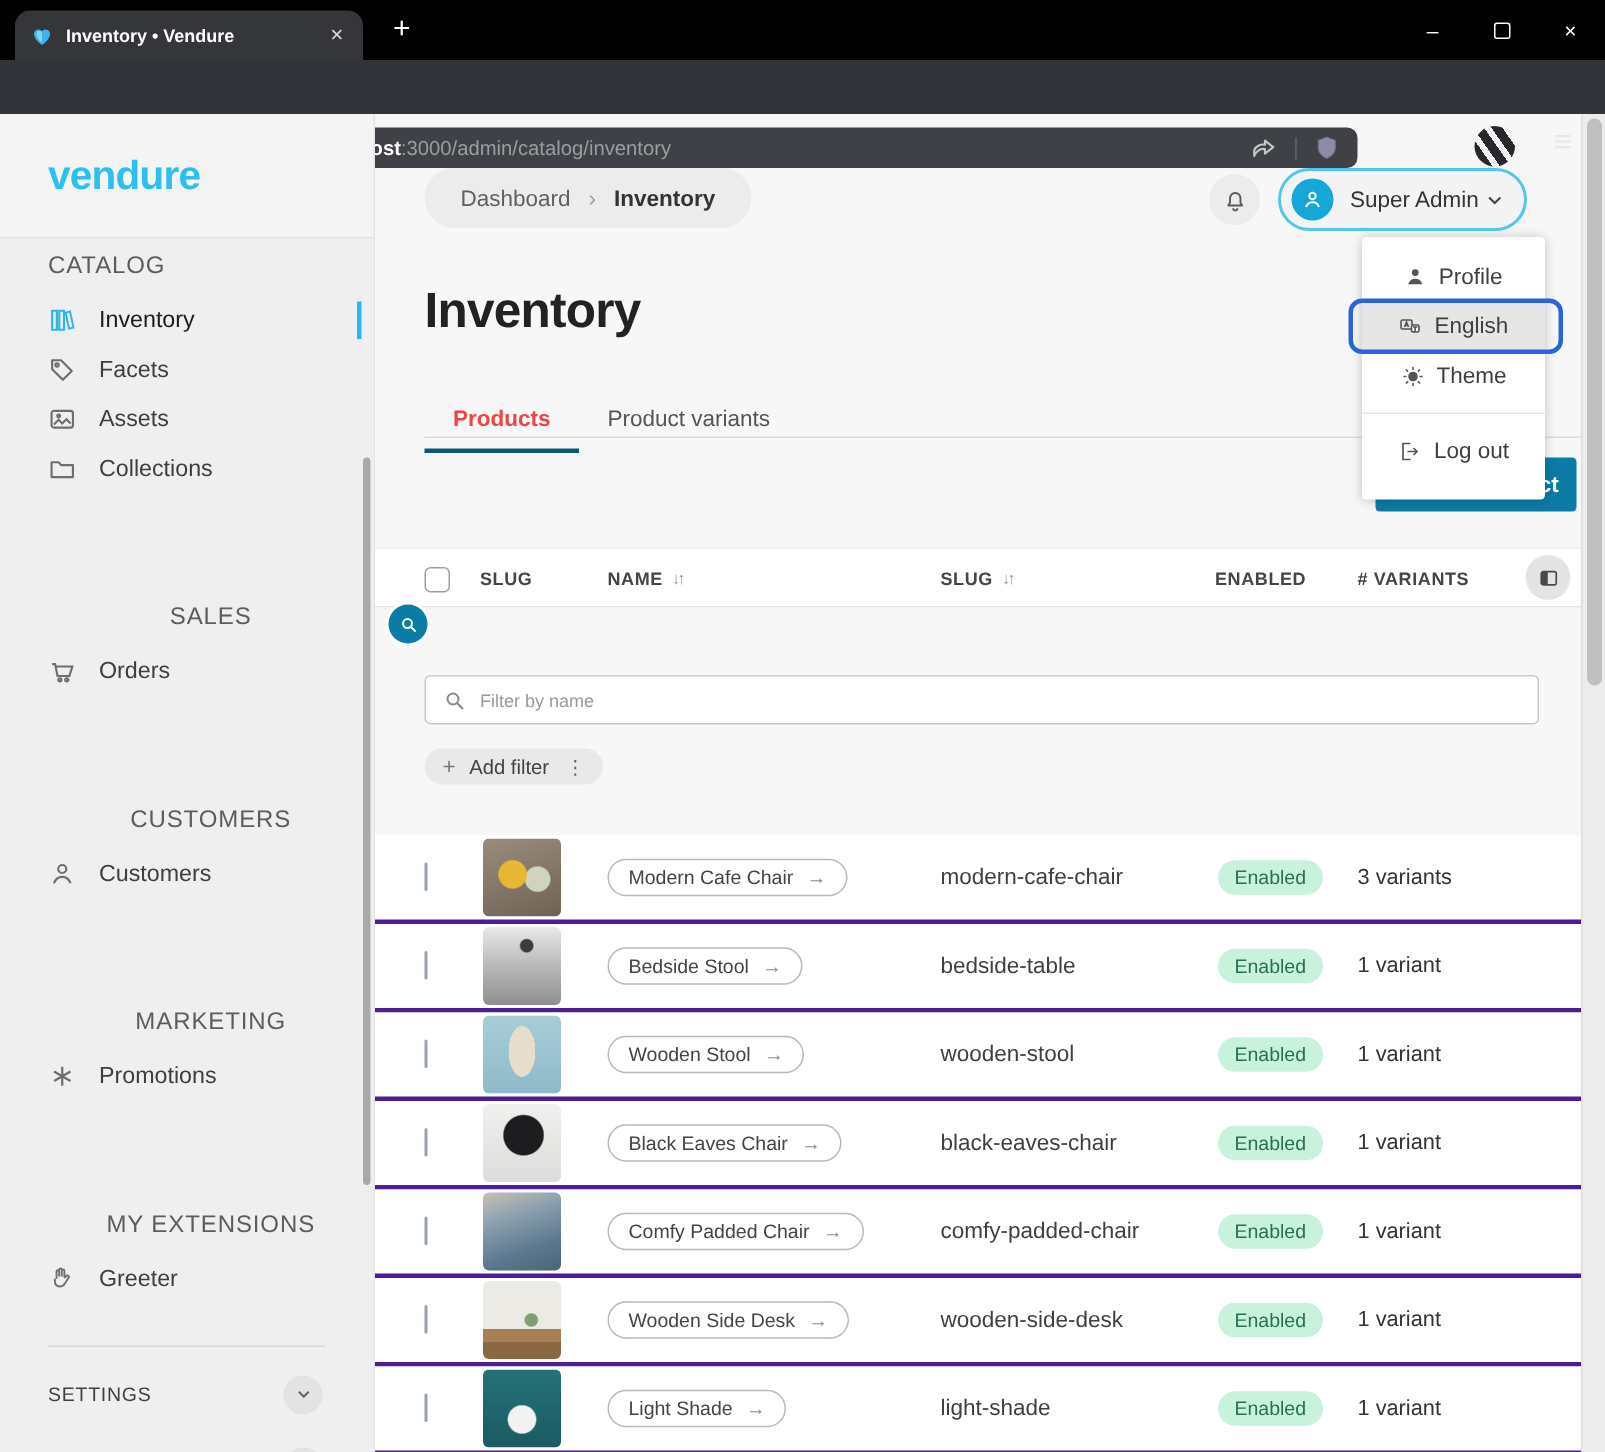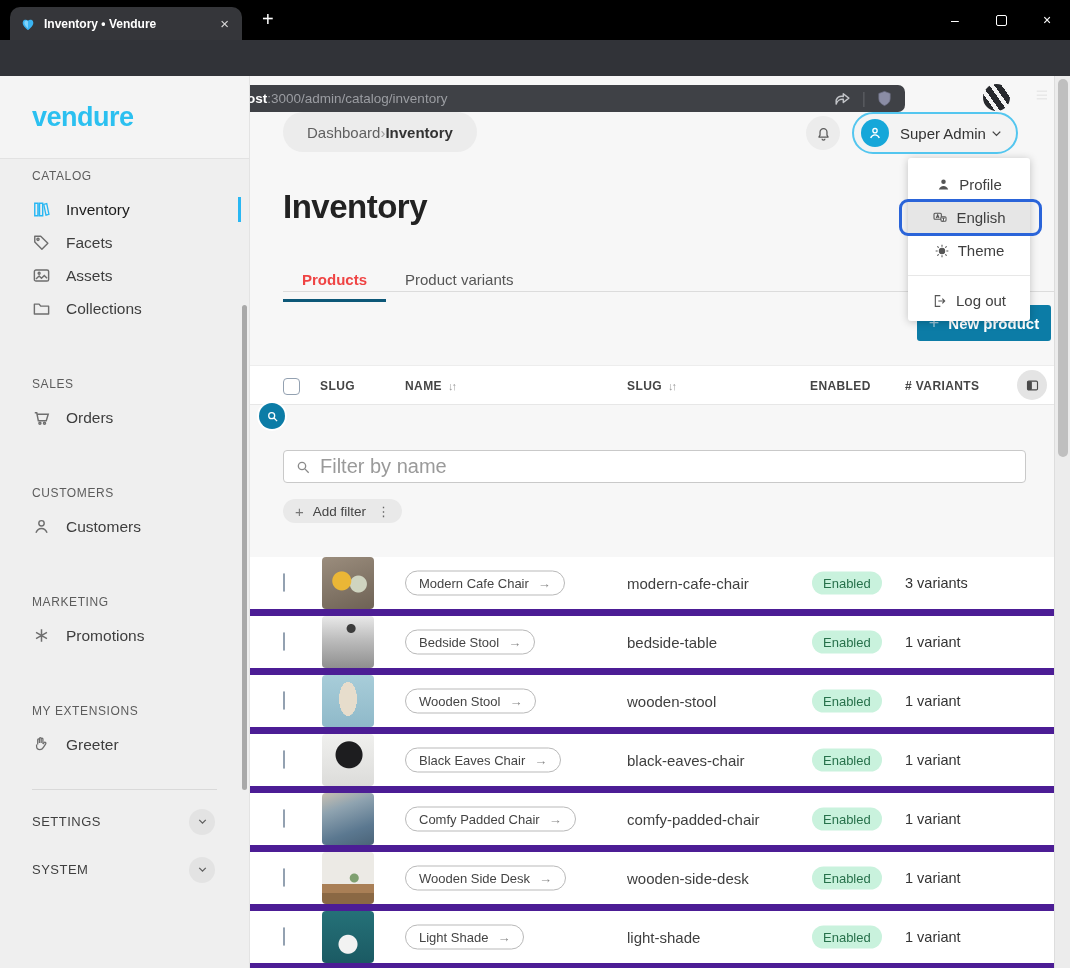--- a/index.html
+++ b/index.html
@@ -29,58 +29,58 @@
   .bar-right { margin-left:auto; display:flex; align-items:center; gap:10px; color:#c2c4c8; }
   .bar-sep { color:#5c5e63; }
   .avatar-stripes { position:absolute; right:60px; top:44px; width:27px; height:27px; border-radius:50%;
       background:repeating-linear-gradient(55deg,#f2f2f2 0 4px,#26282c 4px 10px); }
   .hamburger { position:absolute; right:22px; top:43px; color:#e8e8e8; font-size:21px; font-weight:bold; }
 
   
   .sidebar { position:absolute; left:0; top:76px; width:250px; bottom:0; background:#f4f4f4; border-right:1px solid #e3e3e3; }
   .logo { position:absolute; left:32px; top:26px; font-size:27px; font-weight:bold; color:#2bc0f0; letter-spacing:-0.5px; }
   .nav { position:absolute; left:0; top:82px; right:0; bottom:0; background:#efefef; border-top:1px solid #e2e2e2; padding-top:10px; overflow:hidden; }
-  .sec-label { margin:0 0 10px 32px; font-size:12px; color:#5c5c5c; letter-spacing:.6px; }
-  .sec-label.gap { margin-top:52px; }
+  .sec-label { margin:0 0 10px 32px; font-size:16px; color:#5c5c5c; letter-spacing:.6px; }
+  .sec-label.gap { margin-top:74px;text-align:center; }
   .nav-item { position:relative; height:33px; display:flex; align-items:center; padding-left:32px; gap:15px;
               font-size:15.5px; color:#3e3e3e; cursor:default; }
   .nav-item .ic { color:#6e6e6e; width:19px; height:19px; }
   .nav-item.active { color:#1b1b1b; }
   .nav-item.active .ic { color:#29b7f3; }
   .nav-item.active::after { content:""; position:absolute; right:8px; top:4px; width:3px; height:25px; background:#29b7f3; }
   .nav-divider { margin:28px 32px 0 32px; border-top:1px solid #d9d9d9; }
   .collapse-row { height:33px; margin-top:15px; display:flex; align-items:center; padding:0 34px 0 32px;
                   font-size:13px; color:#3f3f3f; letter-spacing:.5px; }
   .collapse-row:first-of-type { margin-top:30px; }
   .chev-circle { margin-left:auto; width:26px; height:26px; border-radius:50%; background:#e3e3e3;
                  display:flex; align-items:center; justify-content:center; color:#5f5f5f; }
   .side-scroll { position:absolute; right:2px; top:229px; width:5px; height:485px; background:#a9a9a9; border-radius:3px; }
 
   
   .main { position:absolute; left:250px; top:76px; width:804px; bottom:0; }
   .vscroll { position:absolute; right:0; top:76px; width:16px; bottom:0; background:#ececec; border-left:1px solid #dddddd; }
   .vscroll .thumb { margin:3px auto 0; width:10px; height:378px; background:#bfbfbf; border-radius:6px; }
 
   .breadcrumb { position:absolute; left:33px; top:36px; height:40px; background:#ececec; border-radius:20px;
-                display:flex; align-items:center; padding:0 24px; font-size:15px; }
+                display:flex; align-items:center; padding:0 24px; gap:12px; font-size:15px; }
   .bc-a { color:#606060; }
   .bc-sep { color:#9d9d9d; font-size:15px; }
   .bc-b { color:#333; font-weight:bold; }
 
   .bell-btn { position:absolute; left:556px; top:40px; width:34px; height:34px; border-radius:50%; background:#ececec;
               display:flex; align-items:center; justify-content:center; color:#5a5a5a; }
   .user-pill { position:absolute; left:602px; top:36px; width:166px; height:42px; border-radius:22px;
                border:2px solid #53c6ef; background:#f3f3f3; display:flex; align-items:center; padding:0 12px 0 7px; z-index:6; }
   .user-avatar { width:28px; height:28px; border-radius:50%; background:#16a7d9; color:#fff;
                  display:flex; align-items:center; justify-content:center; }
   .user-name { margin-left:11px; font-size:15px; color:#333; }
   .user-chev { margin-left:auto; color:#444; }
 
   .dropdown { position:absolute; left:658px; top:82px; width:122px; background:#fff; border-radius:3px;
-              box-shadow:0 1px 8px rgba(0,0,0,.22); padding:10px 0 4px; z-index:5; }
+              box-shadow:0 1px 8px rgba(0,0,0,.22); padding:10px 0 16px; z-index:5; }
   .dd-item { position:relative; height:33px; display:flex; align-items:center; justify-content:center; gap:8px;
              font-size:15px; color:#3f3f3f; }
   .dd-item .ic { color:#555; }
   .dd-item.highlight { background:#e6e6e6; }
   .focus-ring { position:absolute; left:-9px; top:-2px; width:143px; height:37px; border:3px solid #2a64d9;
                 border-radius:9px; pointer-events:none; }
   .dd-divider { margin:8px 0; border-top:1px solid #e7e7e7; }
   .sun { color:#f2a51d; }
 
   .page-title { position:absolute; left:33px; top:112px; font-size:33px; font-weight:bold; color:#222; letter-spacing:-.5px; }
@@ -102,30 +102,30 @@
   .sort { color:#9a9a9a; font-size:11px; letter-spacing:-2px; font-weight:normal; }
   .col-btn { position:absolute; left:767px; top:294px; width:30px; height:30px; border-radius:50%; background:#e4e4e4;
              display:flex; align-items:center; justify-content:center; color:#4a4a4a; }
 
   .search-fab { position:absolute; left:9px; top:327px; width:26px; height:26px; border-radius:50%; background:#0c7ca6;
                 box-shadow:0 0 0 2px #fff; display:flex; align-items:center; justify-content:center; color:#fff; z-index:2; }
 
   .filter-input { position:absolute; left:33px; top:374px; width:743px; height:33px; background:#fff;
                   border:1px solid #c9c9c9; border-radius:4px; display:flex; align-items:center; padding:0 11px; gap:9px; }
   .filter-input .ic { color:#8a8a8a; }
-  .filter-input input { border:none; outline:none; flex:1; font-size:20px; color:#333; font-family:inherit; background:transparent; }
+  .filter-input input { border:none; outline:none; flex:1; font-size:12px; color:#333; font-family:inherit; background:transparent; }
   .filter-input input::placeholder { color:#9a9a9a; }
 
   .add-filter { position:absolute; left:33px; top:423px; height:24px; background:#e9e9e9; border-radius:12px;
                 display:flex; align-items:center; padding:0 12px; gap:9px; font-size:13.5px; color:#444; }
   .add-filter .plus { color:#777; font-size:15px; }
   .add-filter .dots { color:#666; font-size:13px; margin-left:2px; }
 
   .rows { position:absolute; left:0; top:481px; width:804px; bottom:-3px; background:#fff; }
-  .trow { position:relative; height:59px; border-bottom:7px solid #4c1d95; background:#fff; }
+  .trow { position:relative; height:59px; border-bottom:3px solid #4c1d95; background:#fff; }
   .cell { position:absolute; top:50%; transform:translateY(-50%); }
   .cb { width:17px; height:17px; border:1.5px solid #93a1b1; border-radius:4px; background:#fff; }
   .c-check { left:33px; }
   .c-img  { left:72px; width:52px; height:52px; border-radius:4px; }
   .c-name { left:155px; }
   .c-slug { left:377px; font-size:15px; color:#3f3f3f; }
   .c-badge{ left:562px; }
   .c-var  { left:655px; font-size:14.5px; color:#333; }
   .chip { display:inline-flex; align-items:center; gap:9px; border:1px solid #b9b9b9; border-radius:13px;
           padding:4px 13px; font-size:13px; color:#444; background:#fff; }

